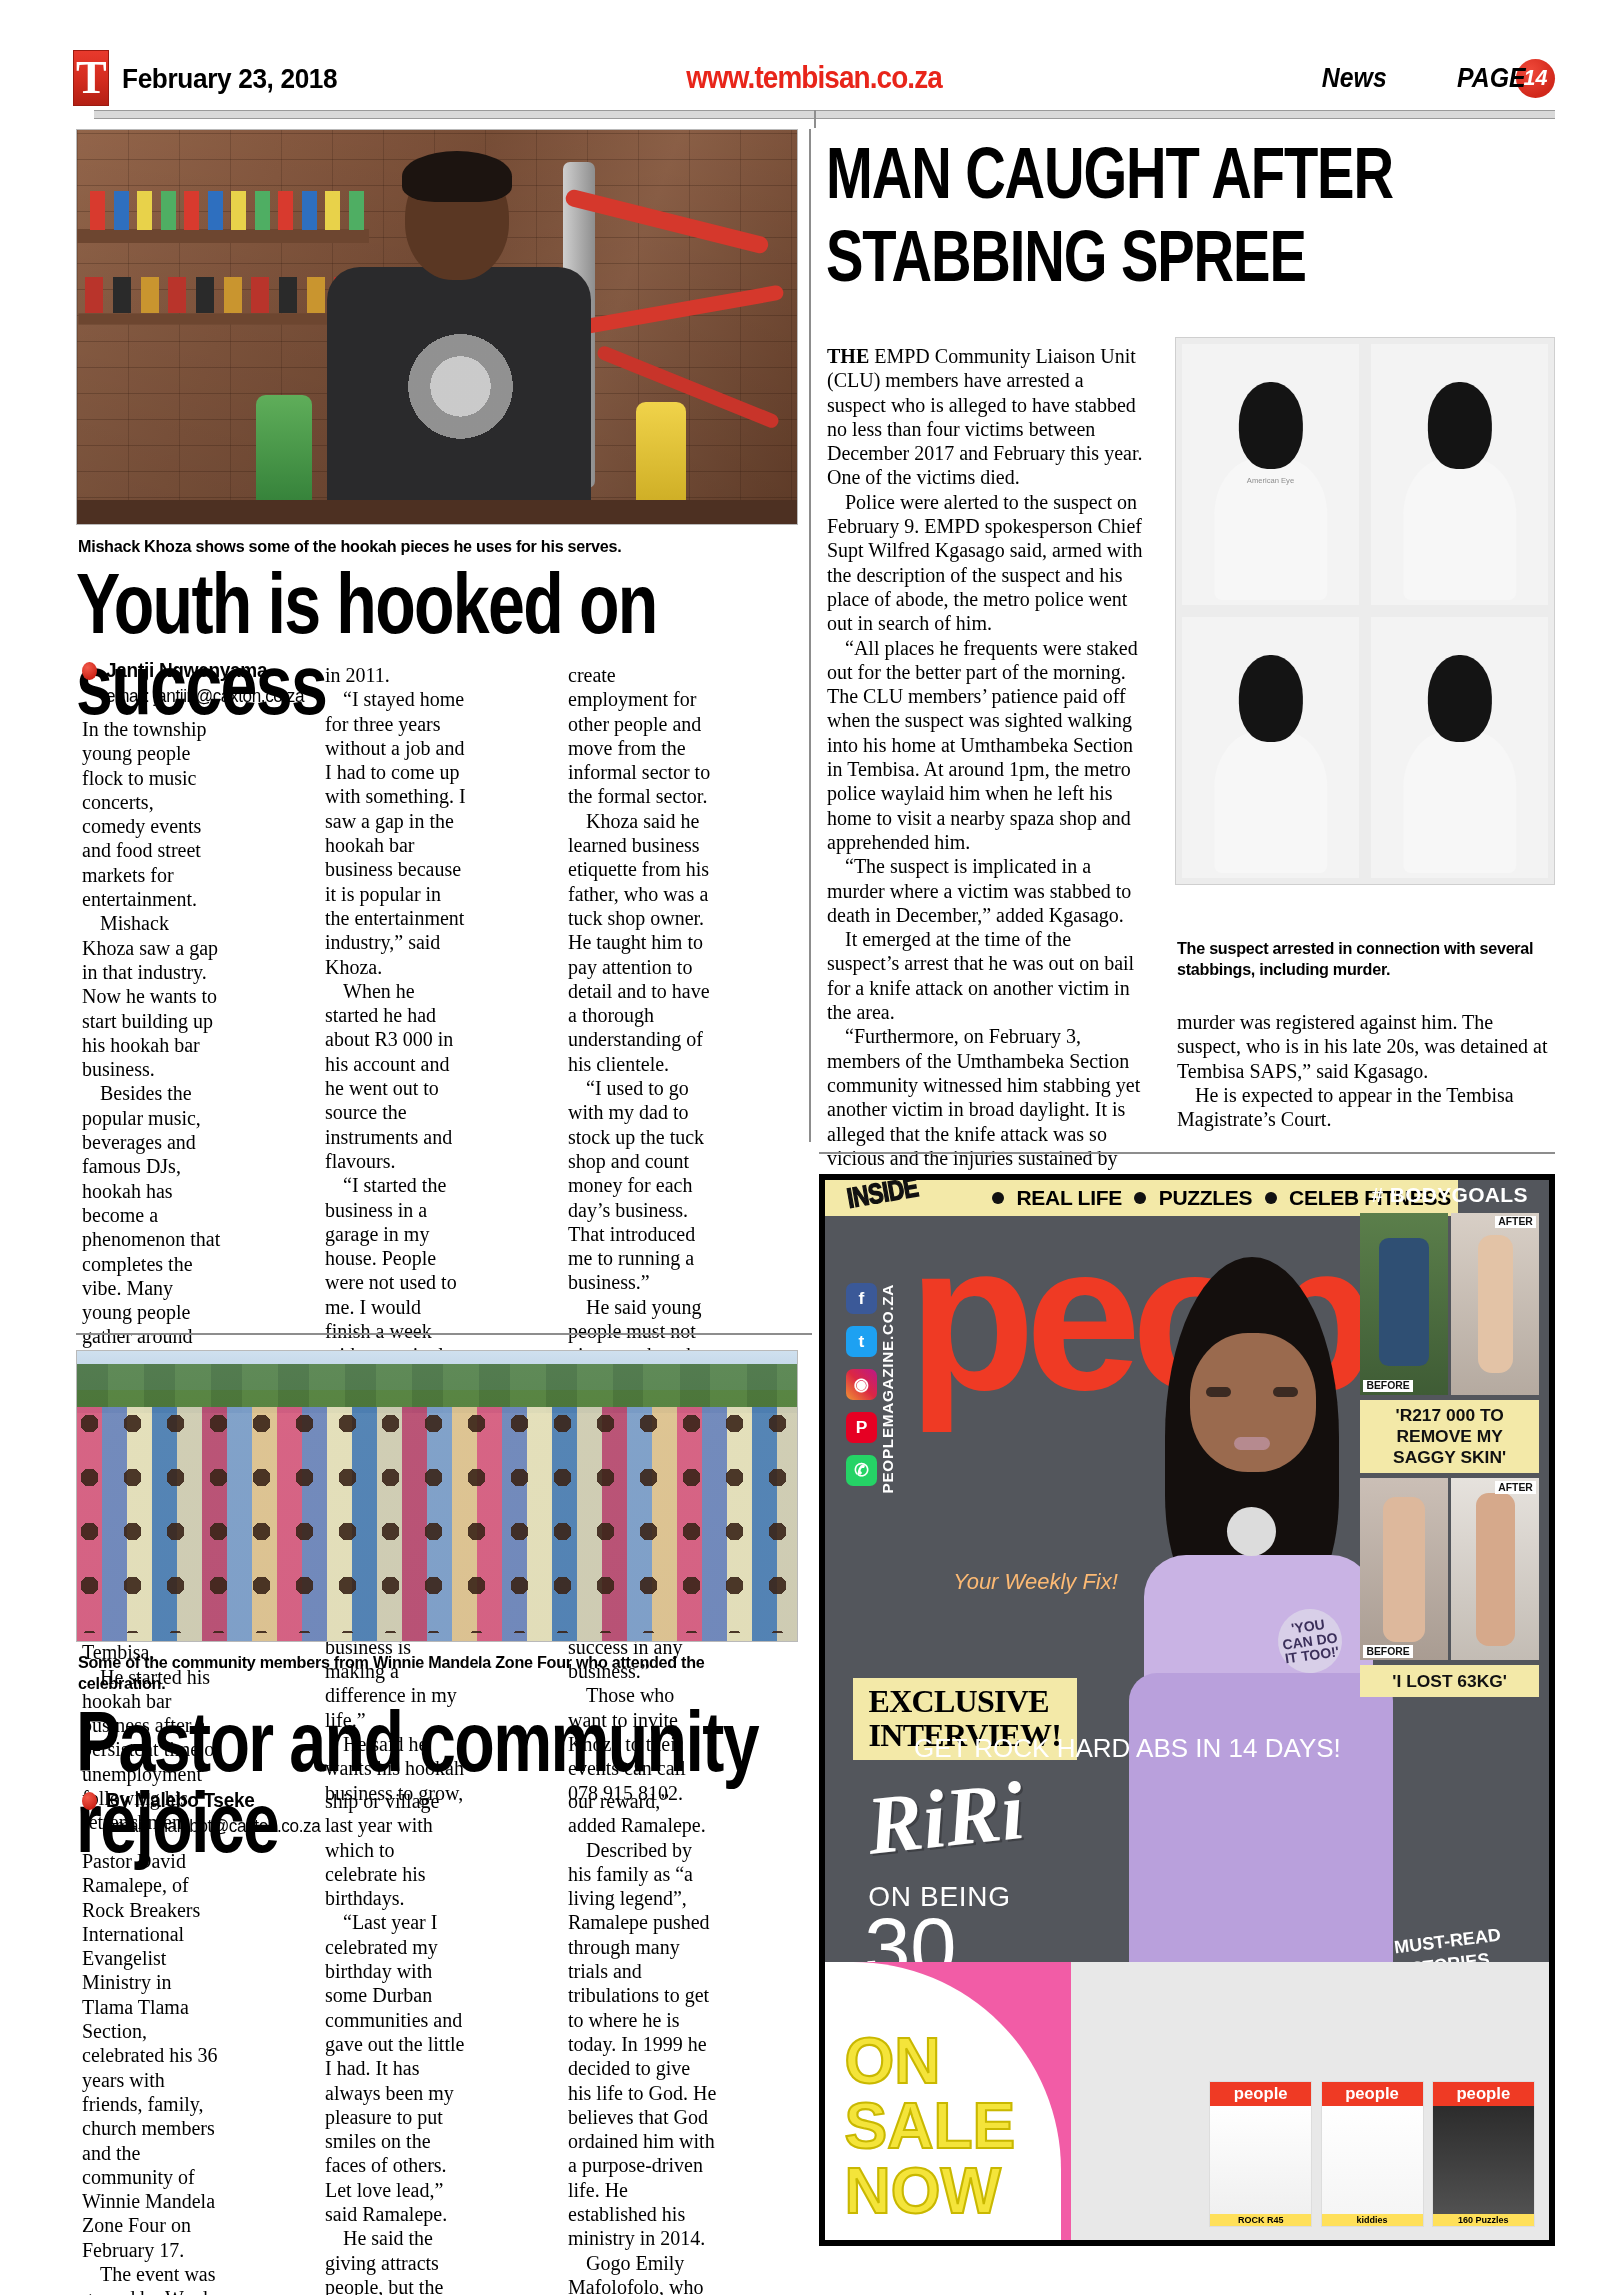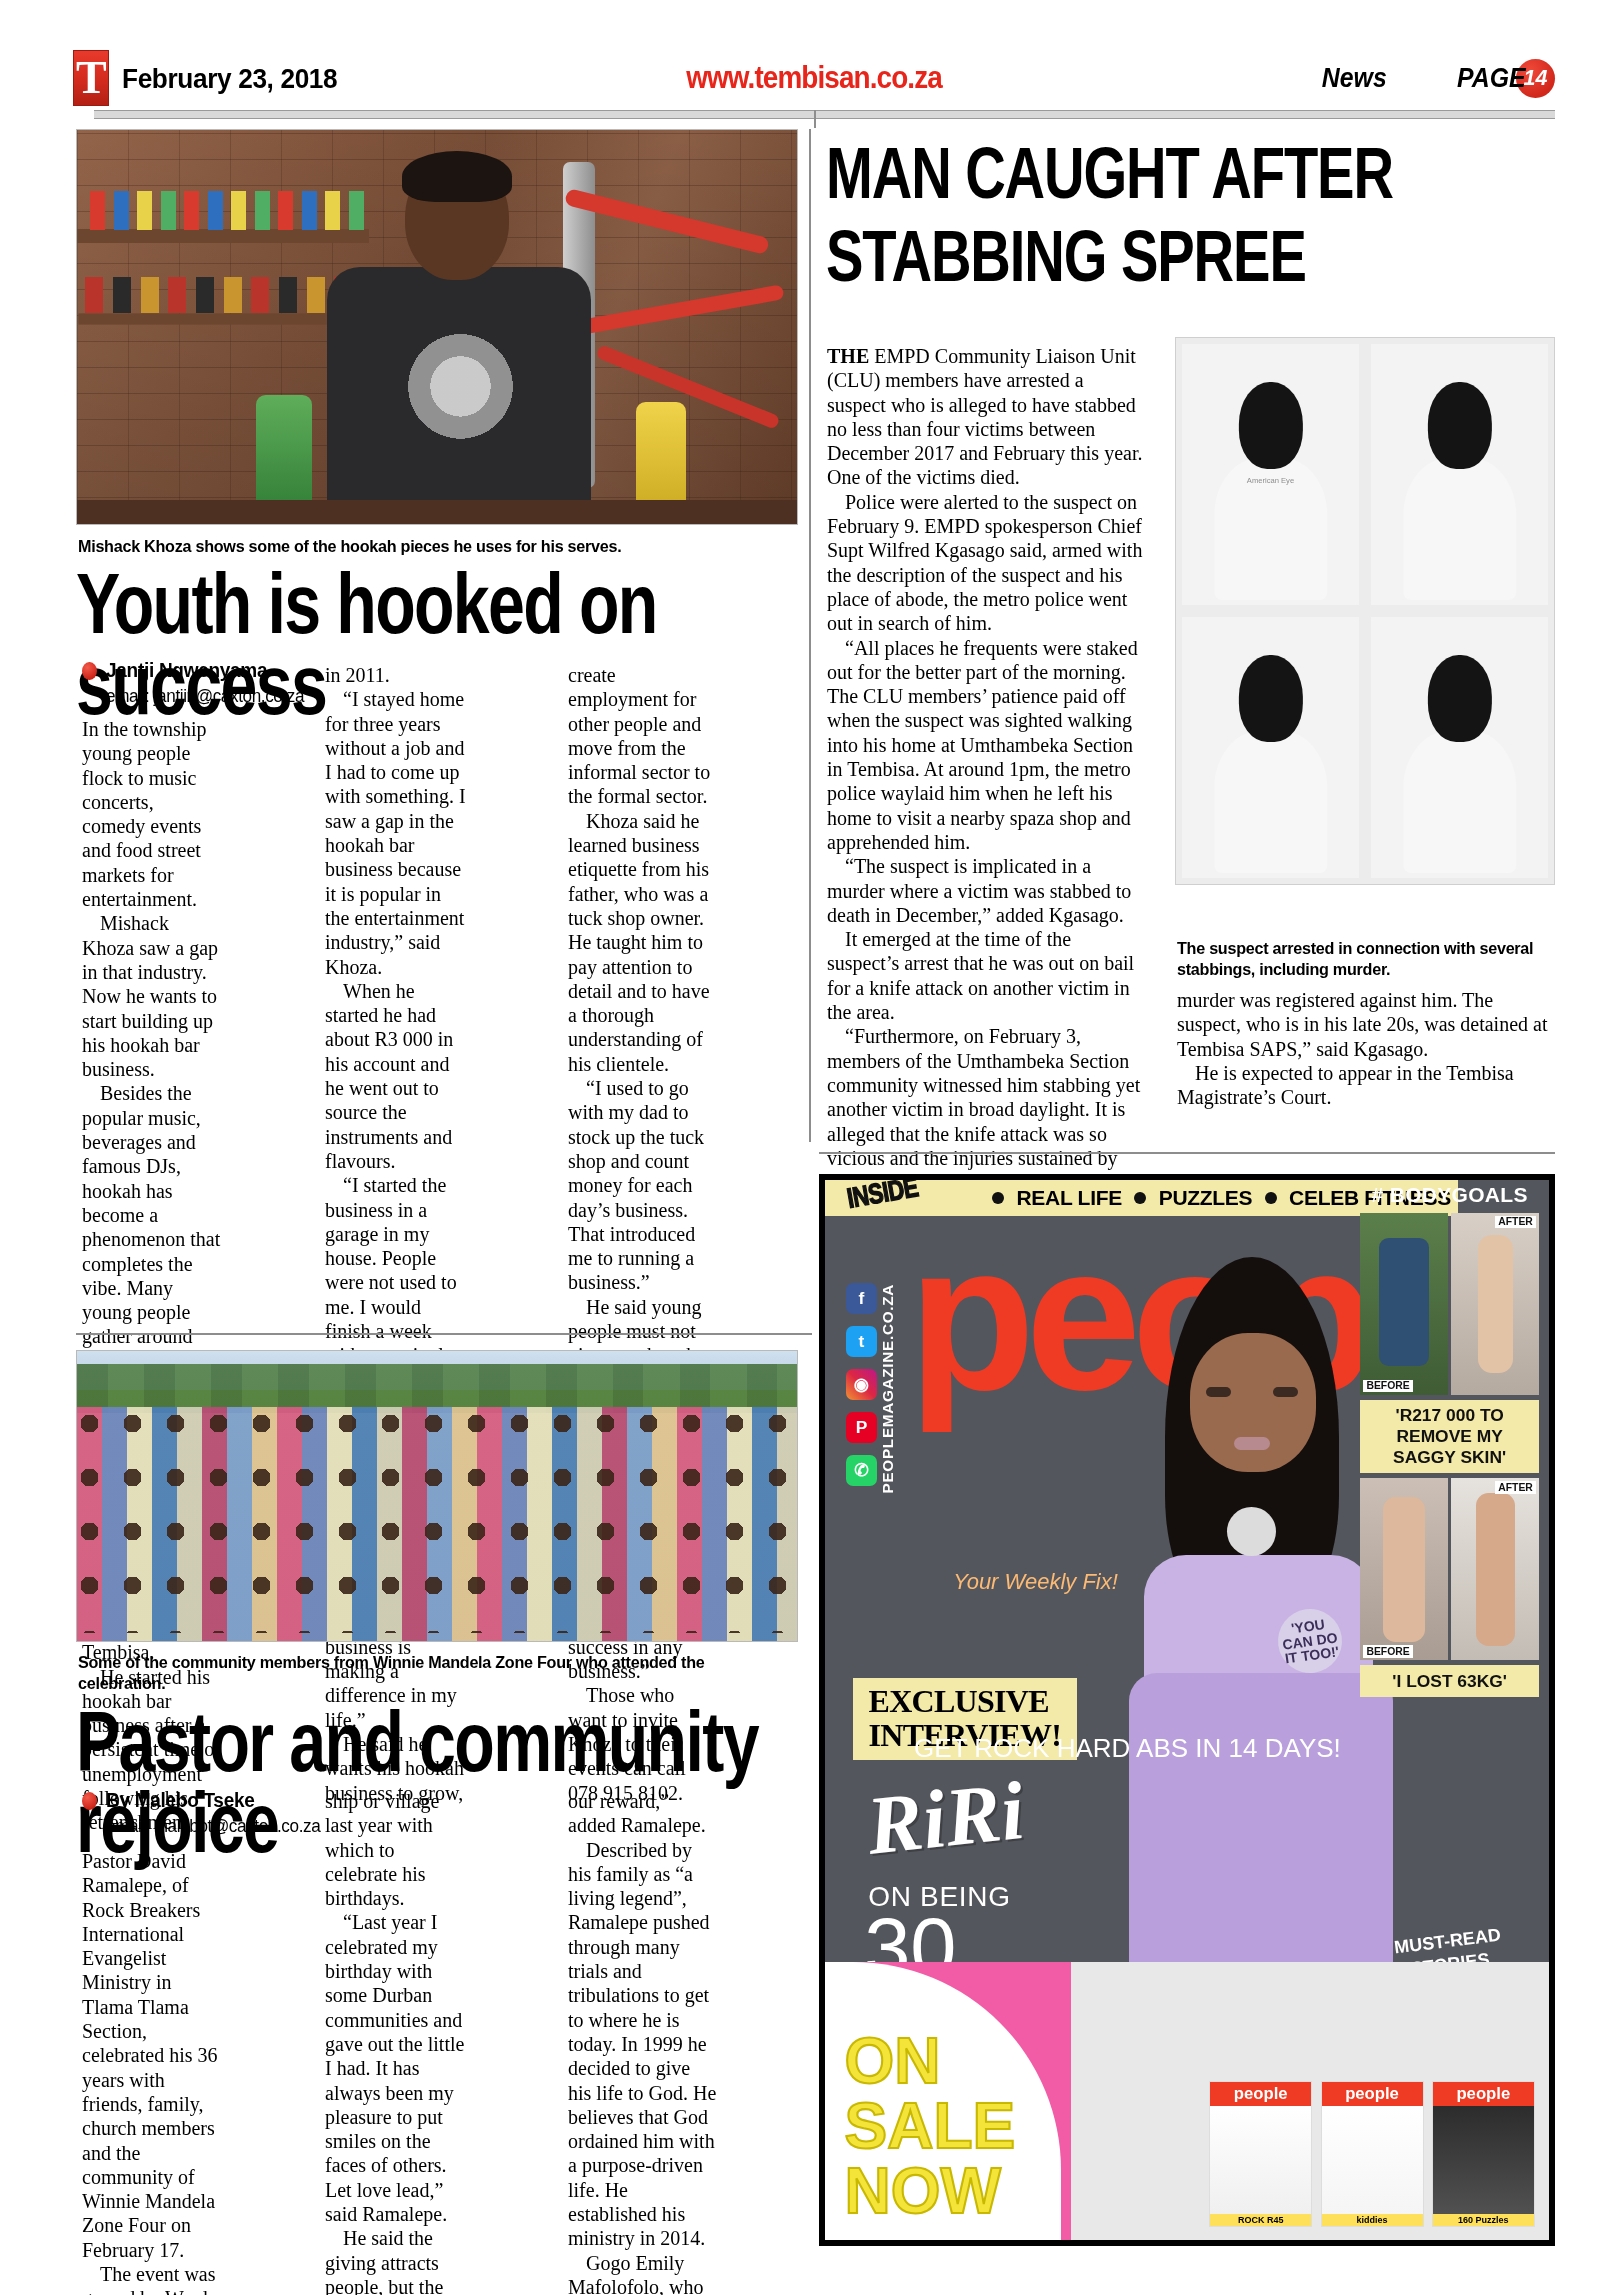--- a/index.html
+++ b/index.html
@@ -405,21 +405,21 @@
   <div class="caption" style="position:absolute;left:1177px;top:938px;width:410px;">The suspect arrested in connection with several stabbings, including murder.</div>
 
   <div class="body-col" style="position:absolute;left:827px;top:344px;width:318px;">
     <p><span class="lead-cap">THE</span><span> EMPD Community Liaison Unit (CLU) members have arrested a suspect who is alleged to have stabbed no less than four victims between December 2017 and February this year. One of the victims died.</span></p>
     <p>Police were alerted to the suspect on February 9. EMPD spokesperson Chief Supt Wilfred Kgasago said, armed with the description of the suspect and his place of abode, the metro police went out in search of him.</p>
     <p>“All places he frequents were staked out for the better part of the morning. The CLU members’ patience paid off when the suspect was sighted walking into his home at Umthambeka Section in Tembisa. At around 1pm, the metro police waylaid him when he left his home to visit a nearby spaza shop and apprehended him.</p>
     <p>“The suspect is implicated in a murder where a victim was stabbed to death in December,” added Kgasago.</p>
     <p>It emerged at the time of the suspect’s arrest that he was out on bail for a knife attack on another victim in the area.</p>
     <p>“Furthermore, on February 3, members of the Umthambeka Section community witnessed him stabbing yet another victim in broad daylight. It is alleged that the knife attack was so vicious and the injuries sustained by the victim so severe that a case of attempted</p>
   </div>
-  <div class="body-col" style="position:absolute;left:1177px;top:988px;width:380px;">
+  <div class="body-col" style="position:absolute;left:1177px;top:1010px;width:380px;">
     <p>murder was registered against him. The suspect, who is in his late 20s, was detained at Tembisa SAPS,” said Kgasago.</p>
     <p>He is expected to appear in the Tembisa Magistrate’s Court.</p>
   </div>
 
   <div class="rule-h" style="left:819px;top:1152px;width:736px;height:2.1px;"></div>
 
   <div class="photo" id="photo-crowd">
     <div class="sky"></div>
     <div class="trees"></div>
     <div class="crowd"></div>

